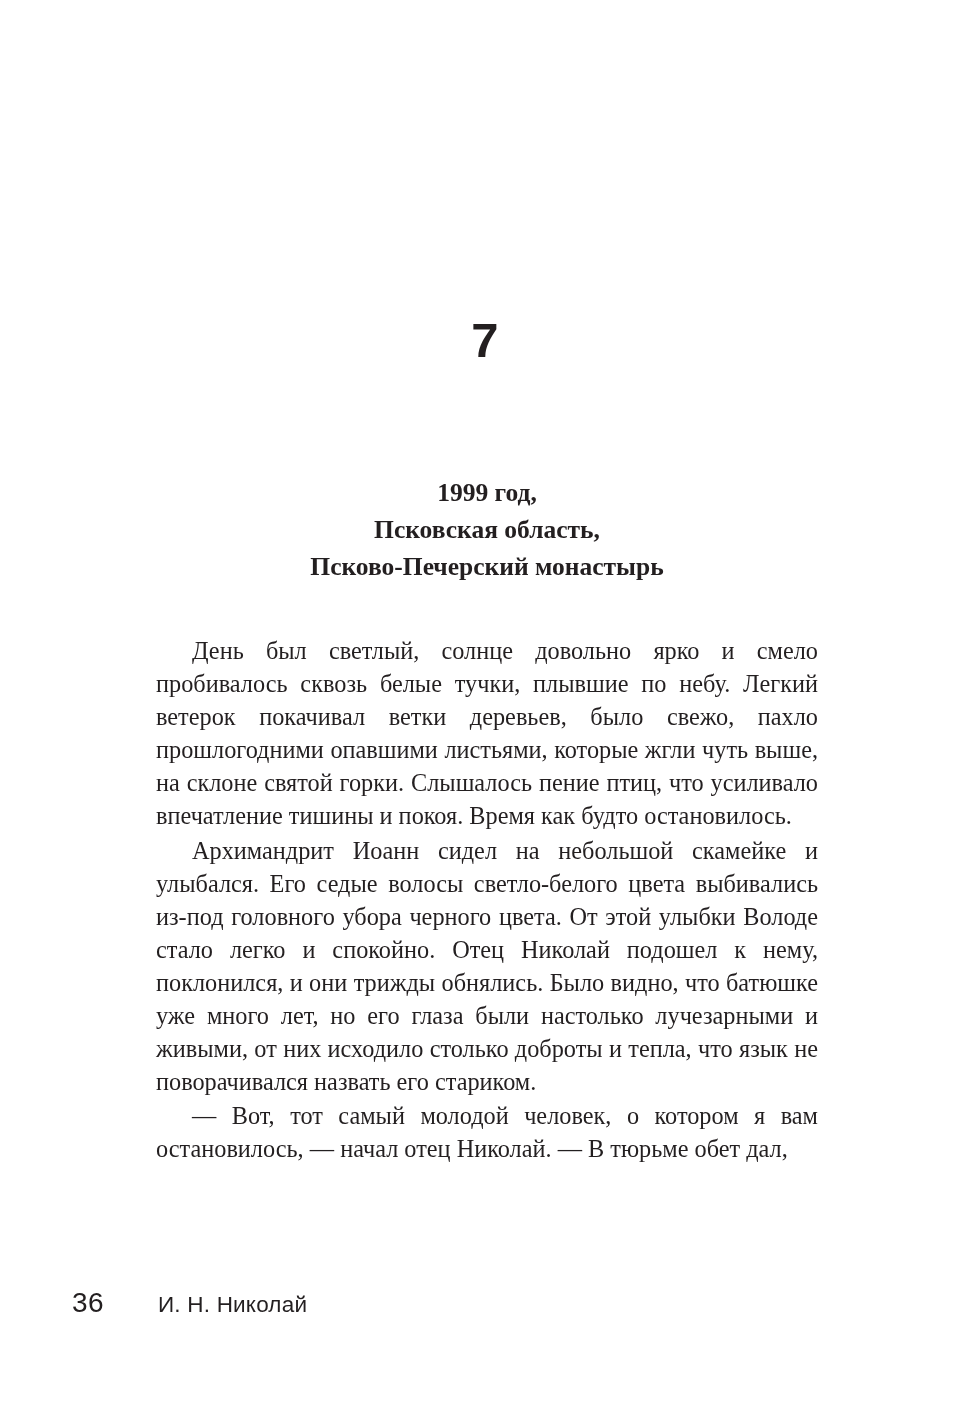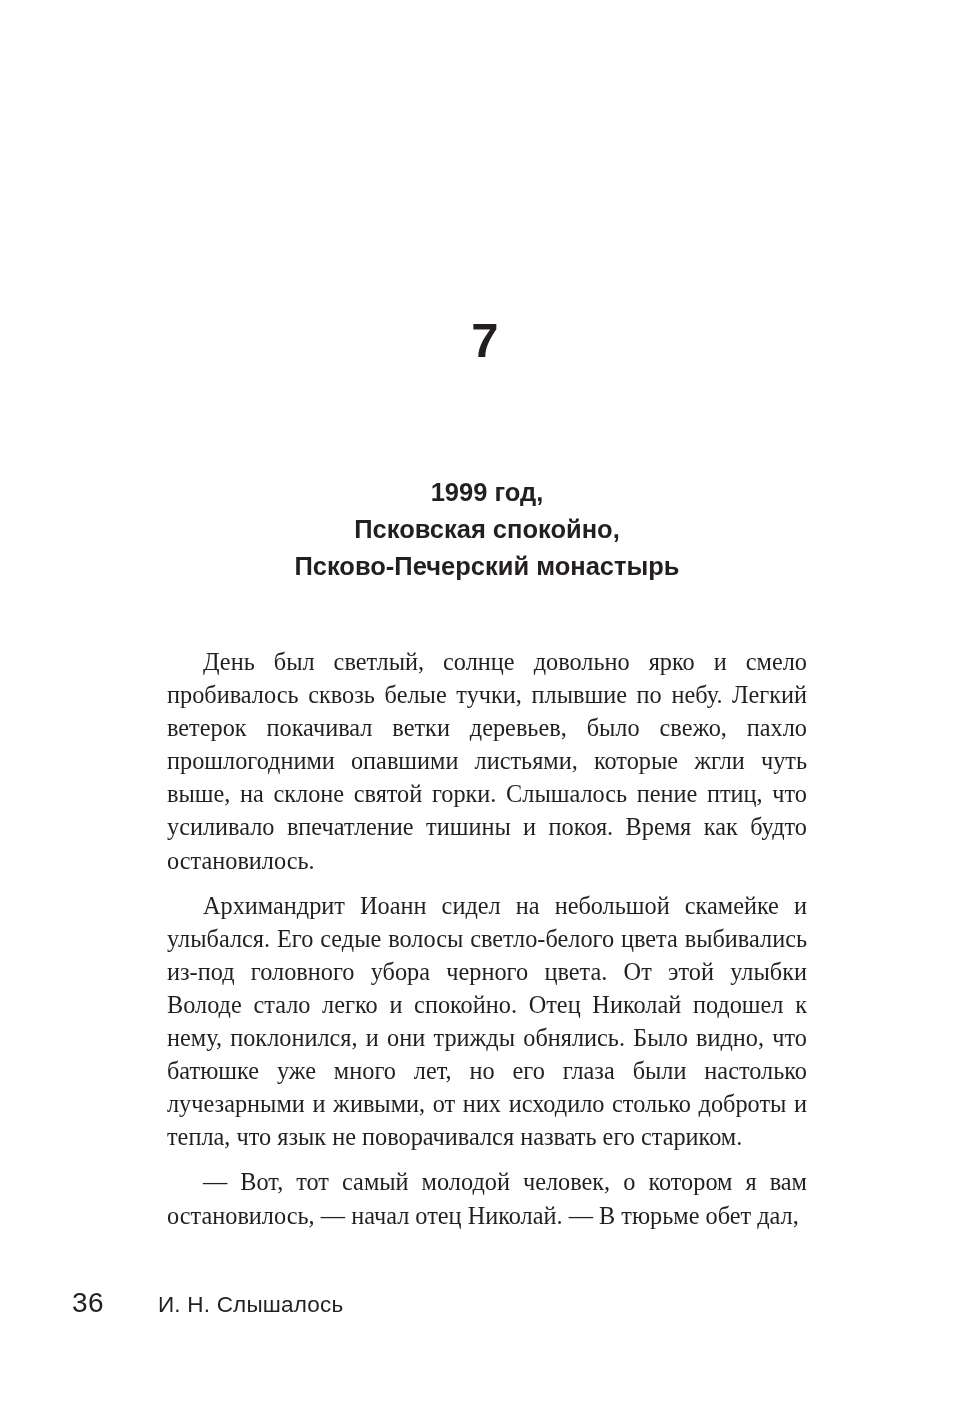--- a/index.html
+++ b/index.html
@@ -33,41 +33,41 @@
     letter-spacing: 0px;
   }
 
   
   .section-heading {
     position: absolute;
     top: 474px;
     left: 155px;
     width: 664px;
     text-align: center;
-    font-family: Liberation Sans, sans-serif;
+    font-family: Liberation Serif, serif;
     font-weight: 700;
     font-size: 25.5px;
     line-height: 37px;
     color: #231f20;
   }
   .section-heading .hline {
     display: block;
     white-space: nowrap;
   }
 
   
   .body-column {
     position: absolute;
     top: 633px;
     left: 155px;
     width: 664px;
   }
 
   .body-column p {
-    margin: 12px;
+    margin: 1px;
     font-family: "Liberation Serif", "DejaVu Serif", serif;
     font-size: 24.3px;
     line-height: 33.1px;
     color: #231f20;
     text-align: justify;
     text-justify: inter-word;
     text-indent: 36px;
     hyphens: manual;
     -webkit-hyphens: manual;
   }
@@ -105,28 +105,28 @@
 </style>
 </head>
 <body>
 
 <div class="page">
 
   <div class="chapter-number">7</div>
 
   <div class="section-heading">
     <span class="hline">1999 год,</span>
-    <span class="hline">Псковская спокойно,</span>
+    <span class="hline">Псковская область,</span>
     <span class="hline">Псково-Печерский монастырь</span>
   </div>
 
   <div class="body-column">
     <p>День был светлый, солнце довольно ярко и смело пробивалось сквозь белые тучки, плывшие по небу. Легкий ветерок покачивал ветки деревьев, было свежо, пахло прошлогодними опавшими листьями, которые жгли чуть выше, на склоне святой горки. Слышалось пение птиц, что усиливало впечатление тишины и покоя. Время как будто остановилось.</p>
     <p>Архимандрит Иоанн сидел на небольшой скамейке и улыбался. Его седые волосы светло-белого цвета выбивались из-под головного убора черного цвета. От этой улыбки Володе стало легко и спокойно. Отец Николай подошел к нему, поклонился, и они трижды обнялись. Было видно, что батюшке уже много лет, но его глаза были настолько лучезарными и живыми, от них исходило столько доброты и тепла, что язык не поворачивался назвать его стариком.</p>
     <p>— Вот, тот самый молодой человек, о котором я вам остановилось, — начал отец Николай. — В тюрьме обет дал,</p>
   </div>
 
   <div class="footer">
     <span class="page-number">36</span>
-    <span class="running-author">И. Н. Слышалось</span>
+    <span class="running-author">И. Н. Николай</span>
   </div>
 
 </div>
 
 </body></html>

